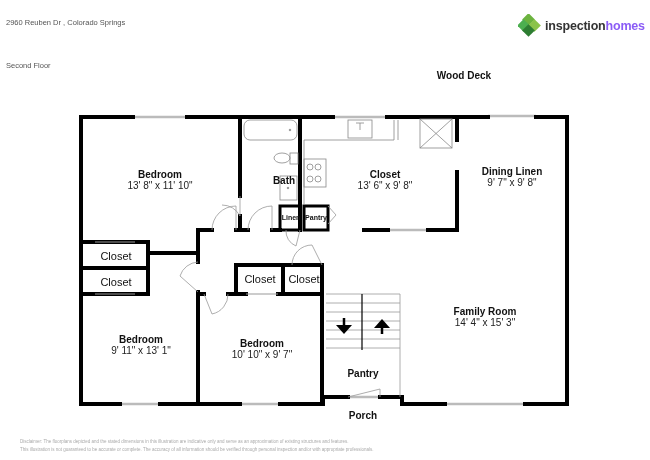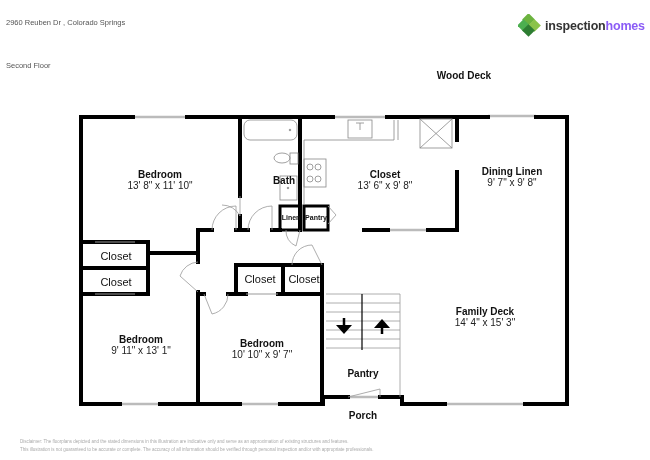--- a/index.html
+++ b/index.html
@@ -191,21 +191,21 @@
   <div class="rname">Bedroom</div>
   <div class="rdim">9' 11" x 13' 1"</div>
 </div>
 
 <div class="lbl" style="left:262px; top:338px;">
   <div class="rname">Bedroom</div>
   <div class="rdim">10' 10" x 9' 7"</div>
 </div>
 
 <div class="lbl" style="left:485px; top:306px;">
-  <div class="rname">Family Deck</div>
+  <div class="rname">Family Room</div>
   <div class="rdim">14' 4" x 15' 3"</div>
 </div>
 
 <div class="lbl rname" style="left:363px; top:368px;">Pantry</div>
 <div class="lbl rname" style="left:363px; top:410px;text-align:center;">Porch</div>
 
 <div class="disc" style="top:439px;">Disclaimer: The floorplans depicted and the stated dimensions in this illustration are indicative only and serve as an approximation of existing structures and features.</div>
 <div class="disc" style="top:447px;">This illustration is not guaranteed to be accurate or complete. The accuracy of all information should be verified through personal inspection and/or with appropriate professionals.</div>
 
 </body></html>

